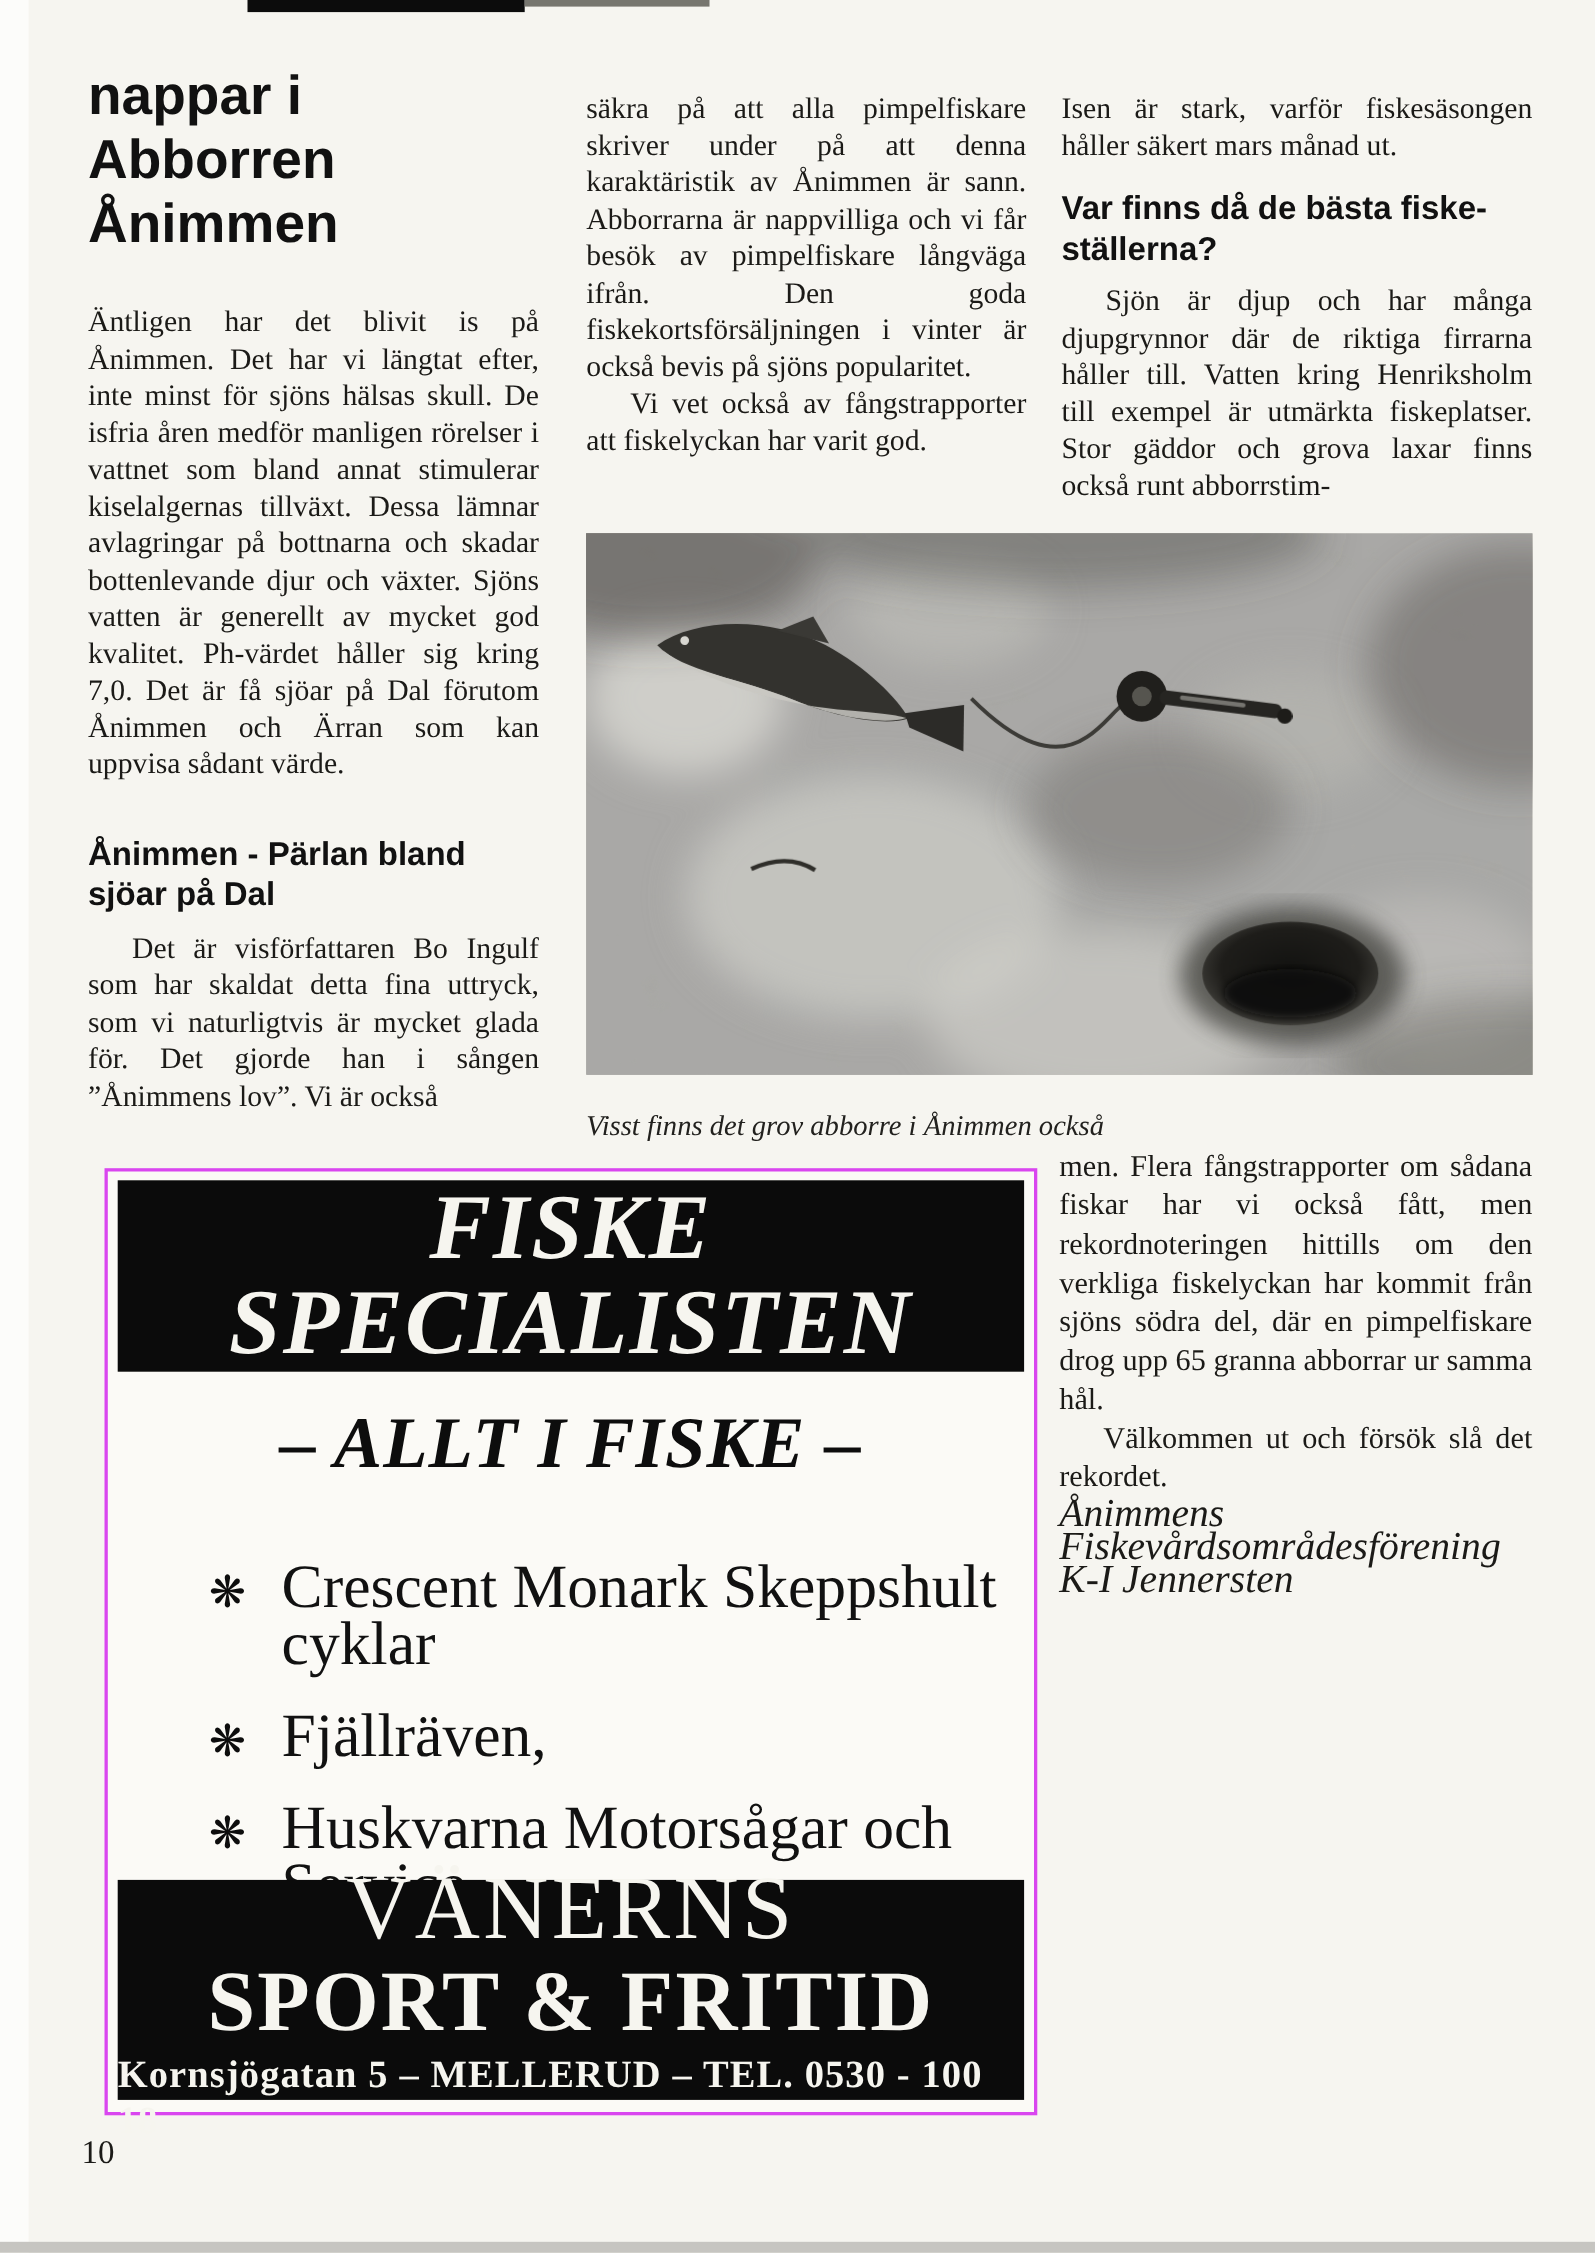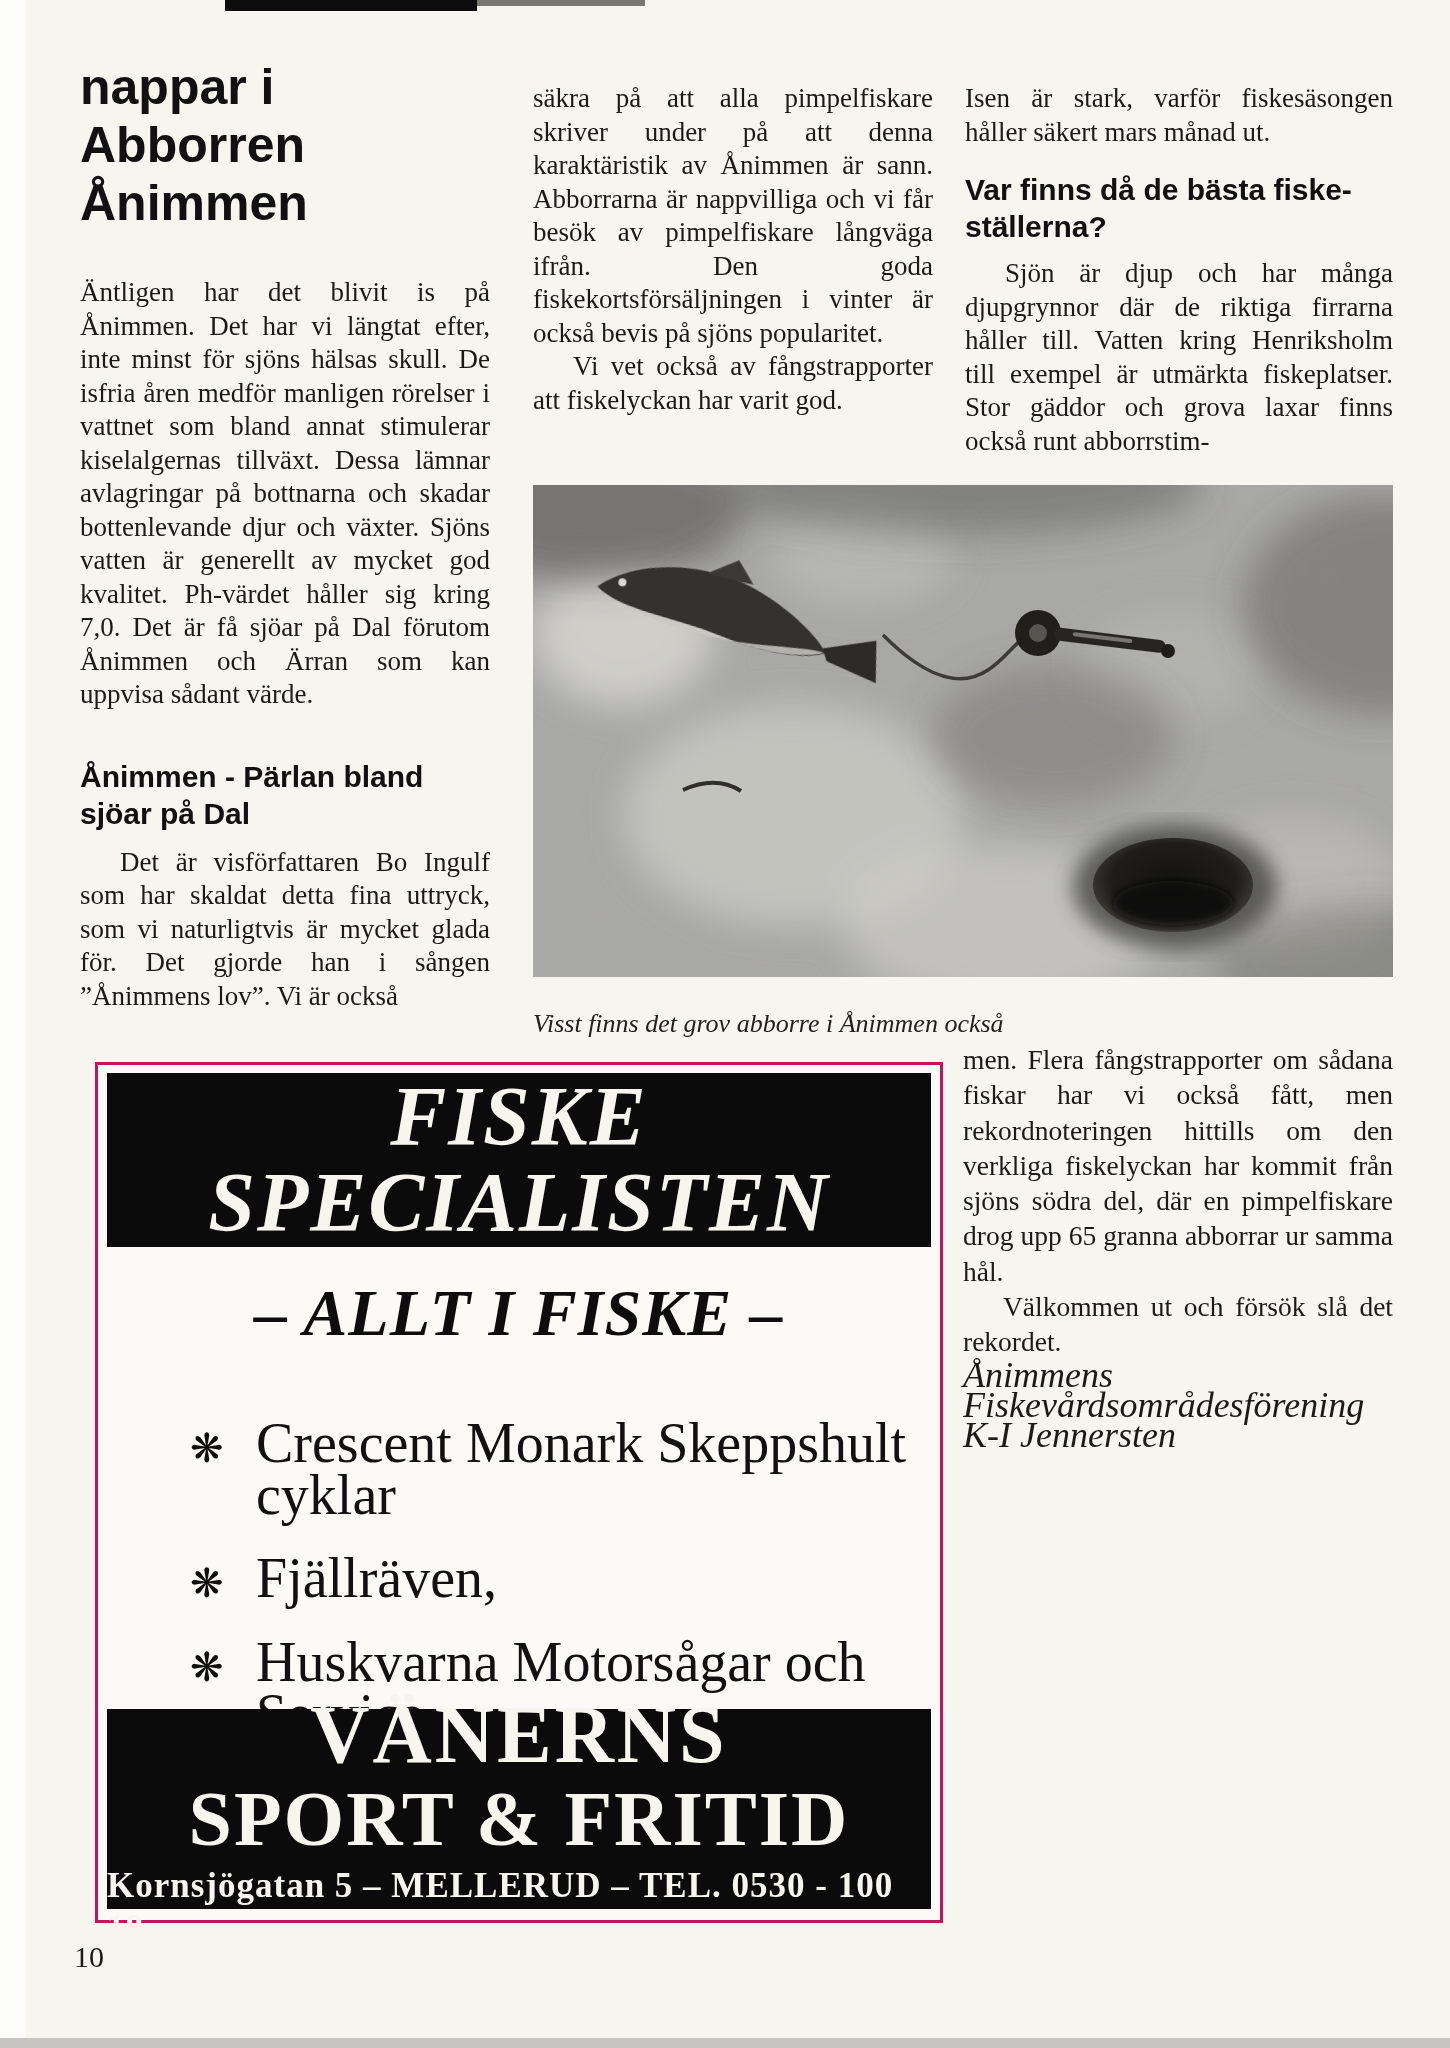--- a/index.html
+++ b/index.html
@@ -45,21 +45,21 @@
     font-style:italic;font-size:26px;line-height:30px;color:#22211e;
   }
 
   .cont{left:963px;top:1042px;width:430px;font-size:27.5px;line-height:35.3px;}
   .sig{margin:0;font-style:italic;font-size:36px;line-height:30px;text-align:left;}
   .sig-org{margin-top:22px;}
   .sig-name{margin-top:24px;}
 
   .ad{
     position:absolute;left:95px;top:1062px;width:842px;height:855px;
-    background:#fbfaf6;border:3px solid #be185d;
+    background:#fbfaf6;border:3px solid #d946ef;
   }
   .ad-black{position:absolute;left:9px;right:9px;background:#0b0b0b;color:#f6f5ef;}
   .ad-header{top:8px;height:174px;display:flex;flex-direction:column;align-items:center;justify-content:center;}
   .ad-header .ln{
     font-family:"Liberation Serif","DejaVu Serif",serif;
     font-weight:bold;font-style:italic;font-size:84px;line-height:86px;letter-spacing:2px;
   }
   .ad-slogan{
     position:absolute;left:0;right:0;top:212px;text-align:center;
     font-family:"Liberation Serif","DejaVu Serif",serif;
@@ -69,21 +69,21 @@
   .ad-list li{display:flex;align-items:baseline;margin-bottom:31px;}
   .bullet{
     font-family:"DejaVu Sans",sans-serif;font-size:40px;line-height:44px;
     width:66px;flex:0 0 66px;color:#0d0d0d;
   }
   .item-text{
     font-family:"Liberation Serif","DejaVu Serif",serif;
     font-size:56px;line-height:52px;color:#111;
   }
   .ad-store{top:644px;height:200px;display:flex;flex-direction:column;align-items:center;justify-content:center;}
-  .store-ln1{font-weight:bold;font-size:82px;line-height:84px;letter-spacing:3px;margin-top:24px;}
+  .store-ln1{font-weight:normal;font-size:82px;line-height:84px;letter-spacing:3px;margin-top:24px;}
   .store-ln2{font-weight:bold;font-size:78px;line-height:84px;letter-spacing:2px;}
   .store-addr{font-weight:bold;font-size:35px;line-height:42px;margin-top:4px;letter-spacing:1px;}
 
   .pagenum{position:absolute;left:74px;top:1940px;font-size:30px;color:#1b1a17;}
 </style>
 </head>
 <body>
 
 <div class="page">
 

